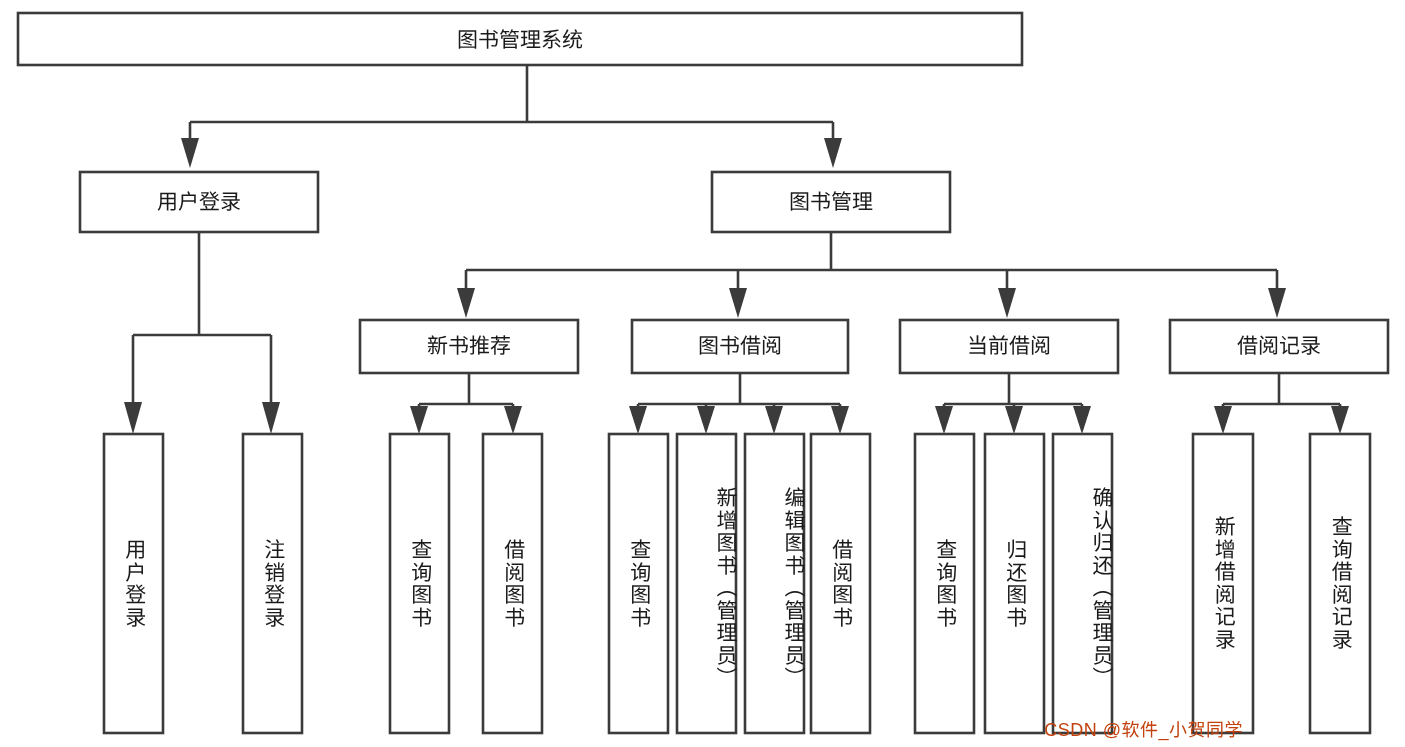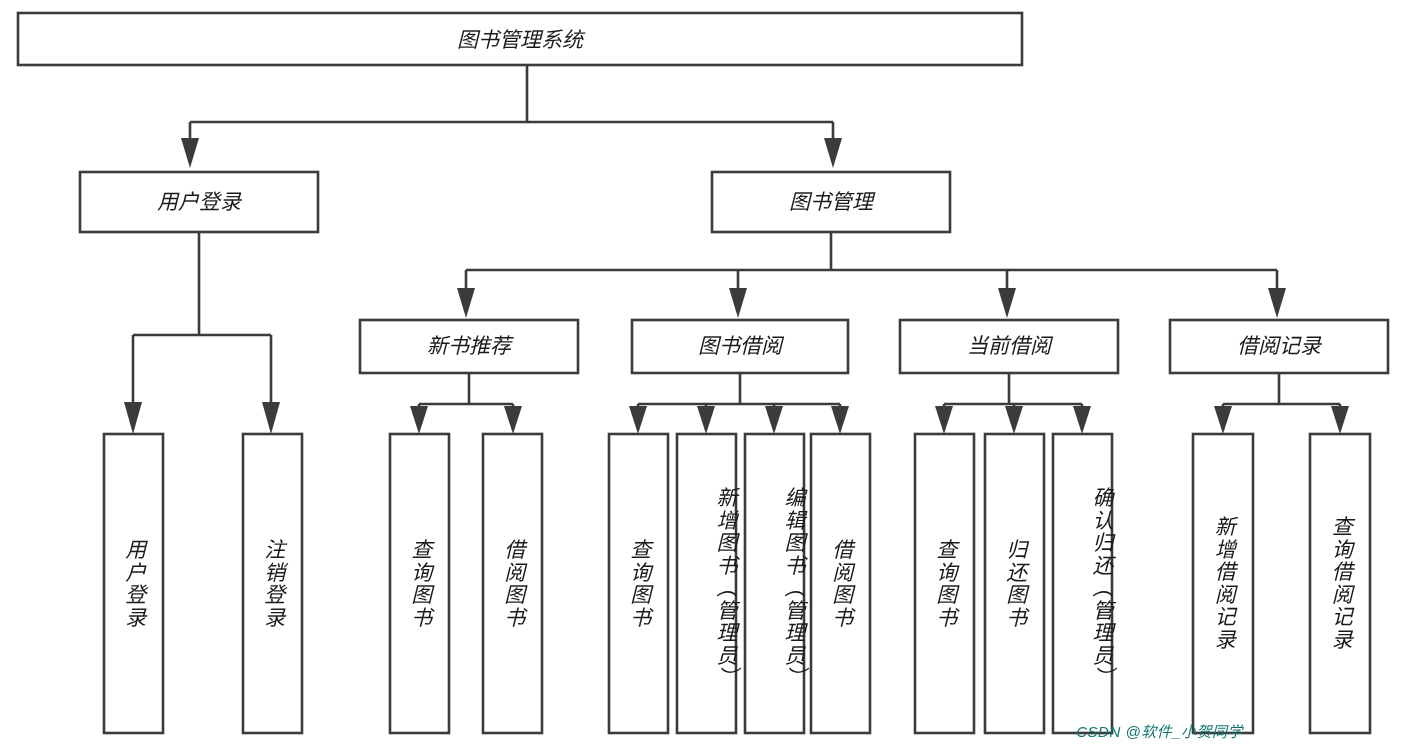--- a/index.html
+++ b/index.html
@@ -12,21 +12,20 @@
     width: 1405px;
     height: 747px;
     font-family: "Liberation Sans", "DejaVu Sans", sans-serif;
     overflow: hidden;
   }
   #diagram-root {
     position: relative;
     width: 1257px;
     height: 747px;
     background: #ffffff;
-    font-style: italic;
   }
   svg#flow-svg {
     position: absolute;
     left: 0;
     top: 0;
     width: 1405px;
     height: 747px;
     display: block;
   }
   .node-rect {
@@ -65,22 +64,22 @@
     color: #1a1a1a;
     text-align: center;
     white-space: nowrap;
     pointer-events: none;
   }
   .watermark {
     position: absolute;
     right: 14px;
     bottom: 6px;
     font-family: "Liberation Sans", "DejaVu Sans", sans-serif;
-    font-size: 15px;
-    color: #0f766e;
+    font-size: 18px;
+    color: #c2410c;
     letter-spacing: 0.5px;
     white-space: nowrap;
   }
 </style>
 </head>
 <body>
 
 <div id="diagram-root">
 
   <svg id="flow-svg" viewBox="0 0 1405 747">

